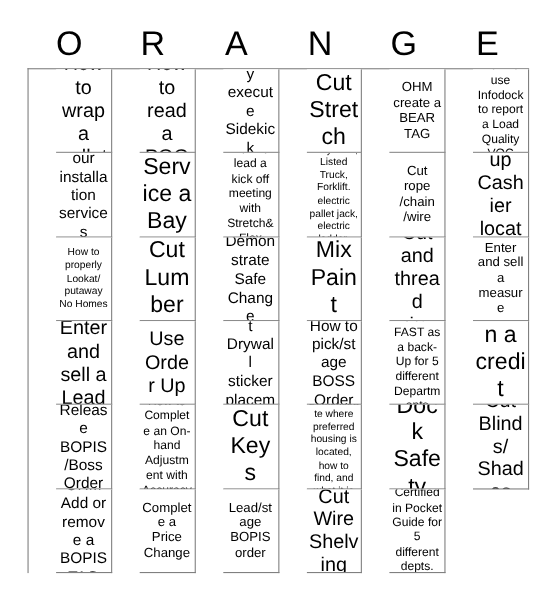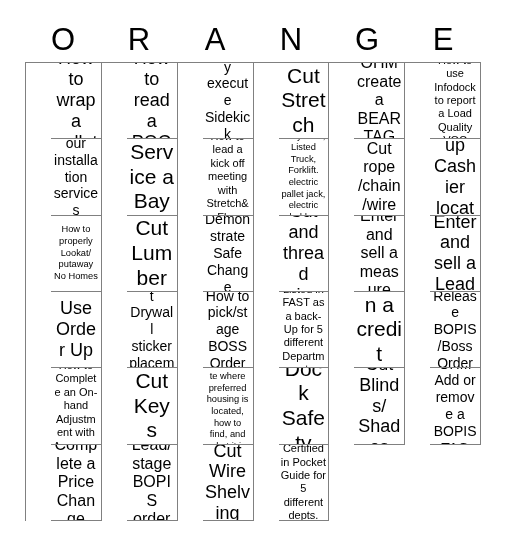--- a/index.html
+++ b/index.html
@@ -80,21 +80,21 @@
     color: #000000;
     font-family: "Liberation Sans", sans-serif;
     word-wrap: break-word;
     overflow-wrap: break-word;
     hyphens: none;
   }
 
   
   .fs-xxl .cell-text { font-size: 21px; line-height: 1.17; }
   .fs-xl  .cell-text { font-size: 18px; line-height: 1.16; }
-  .fs-lg  .cell-text { font-size: 16px; line-height: 1.16; }
+  .fs-lg  .cell-text { font-size: 12px; line-height: 1.16; }
   .fs-md  .cell-text { font-size: 14px; line-height: 1.2; }
   .fs-sm  .cell-text { font-size: 11px; line-height: 1.22; }
   .fs-xs  .cell-text { font-size: 9.3px; line-height: 1.25; }
 </style>
 </head>
 <body>
 
 <div id="bingo-card">
 
   <div id="header-row">
@@ -148,20 +148,23 @@
 
     <div class="cell fs-xs">
         <span class="cell-text">How to properly Lookat/ putaway No Homes</span>
       </div>
     <div class="cell fs-xxl">
         <span class="cell-text">Cut Lumber</span>
       </div>
     <div class="cell fs-md">
         <span class="cell-text">Demonstrate Safe Change</span>
       </div>
+    <div class="cell fs-xxl">
+        <span class="cell-text">Mix Paint</span>
+      </div>
     <div class="cell fs-xl">
         <span class="cell-text">Cut and thread pipe</span>
       </div>
     <div class="cell fs-lg">
         <span class="cell-text">Enter and sell a measure</span>
       </div>
 
     <div class="cell fs-xl">
         <span class="cell-text">Enter and sell a Lead</span>
       </div>

